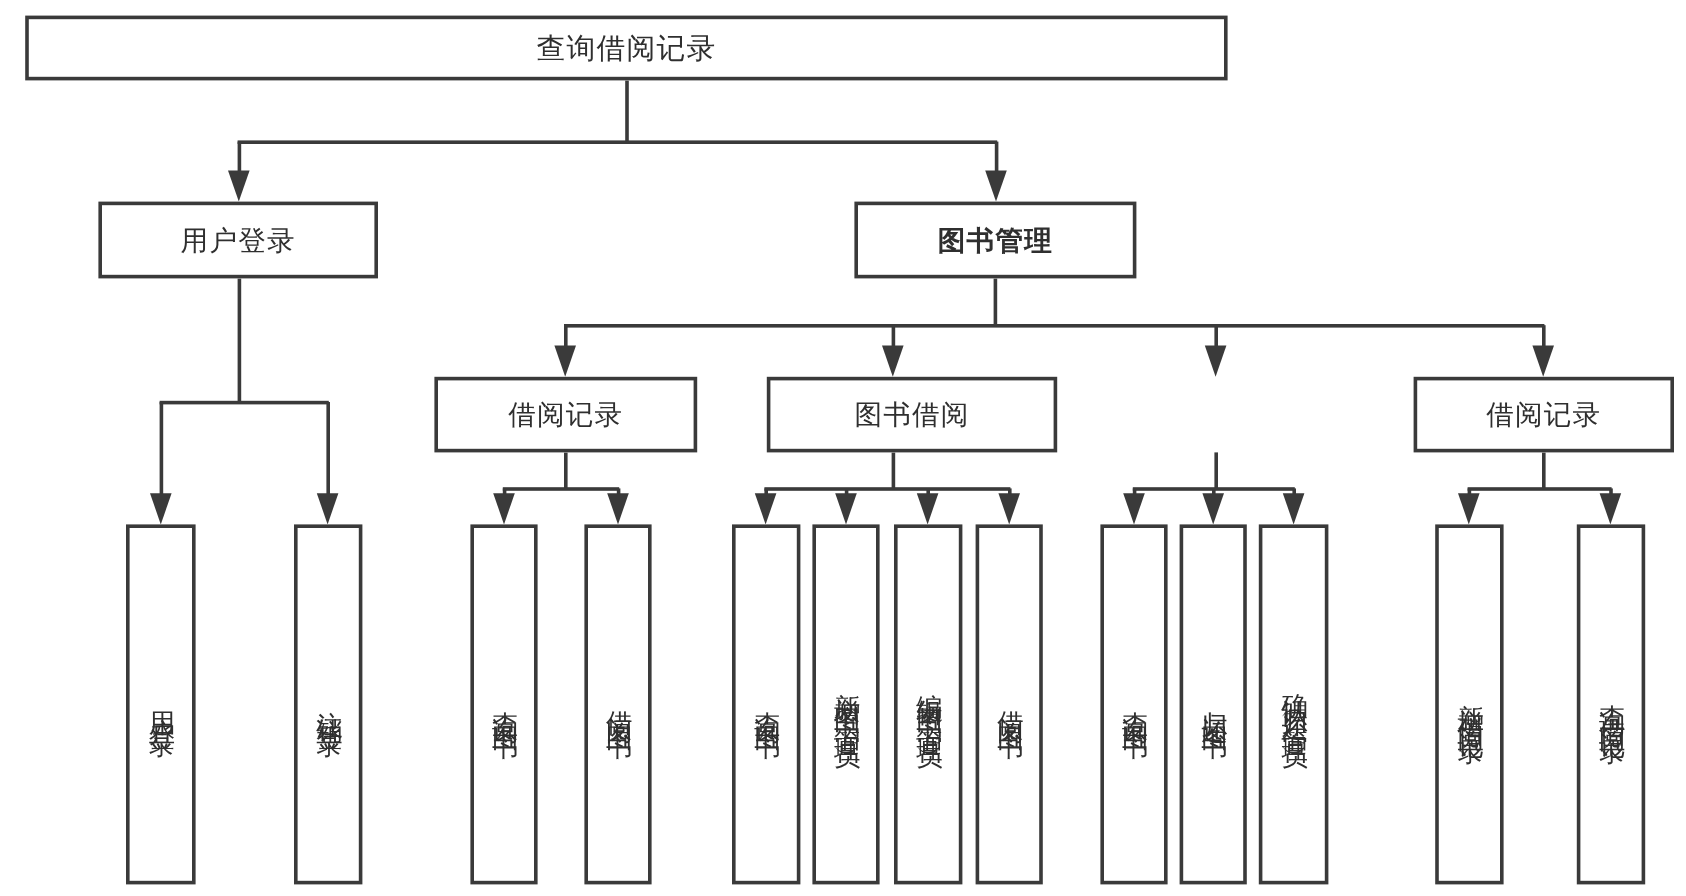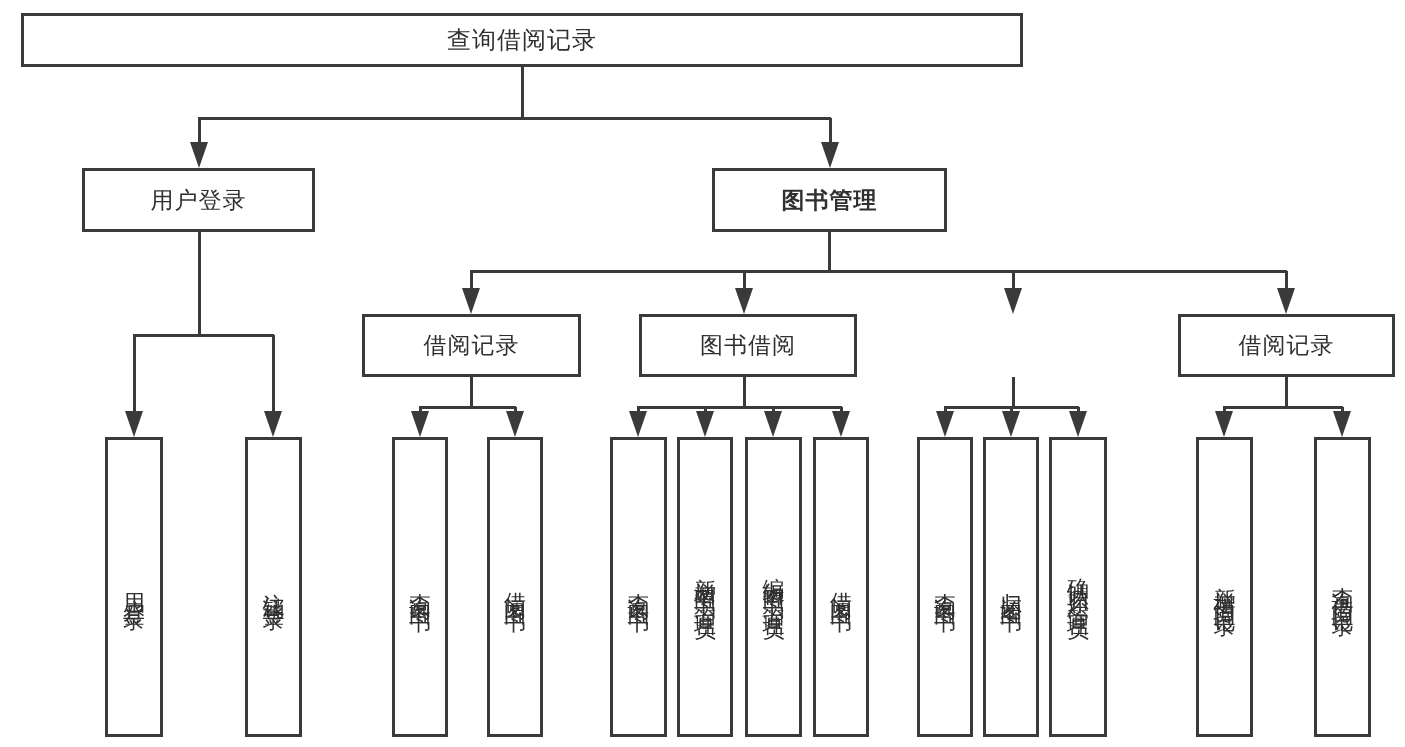--- a/index.html
+++ b/index.html
@@ -85,21 +85,21 @@
   <div class="node hnode" style="left:82px;top:168px;width:233px;height:64px;">
     <span>用户登录</span>
   </div>
   <div class="node hnode" style="left:712px;top:168px;width:235px;height:64px;font-weight:bold;">
     <span>图书管理</span>
   </div>
 
   <div class="node hnode" style="left:362px;top:314px;width:219px;height:63px;">
     <span>借阅记录</span>
   </div>
-  <div class="node hnode" style="left:639px;top:314px;width:218px;height:63px;align-items:center;">
+  <div class="node hnode" style="left:639px;top:314px;width:242px;height:63px;align-items:center;">
     <span>图书借阅</span>
   </div>
   <div class="node hnode" style="left:1178px;top:314px;width:217px;height:63px;">
     <span>借阅记录</span>
   </div>
 
   <div class="node vnode" style="left:105px;top:437px;width:58px;height:300px;">
     <span>用户登录</span>
   </div>
   <div class="node vnode" style="left:245px;top:437px;width:57px;height:300px;">

